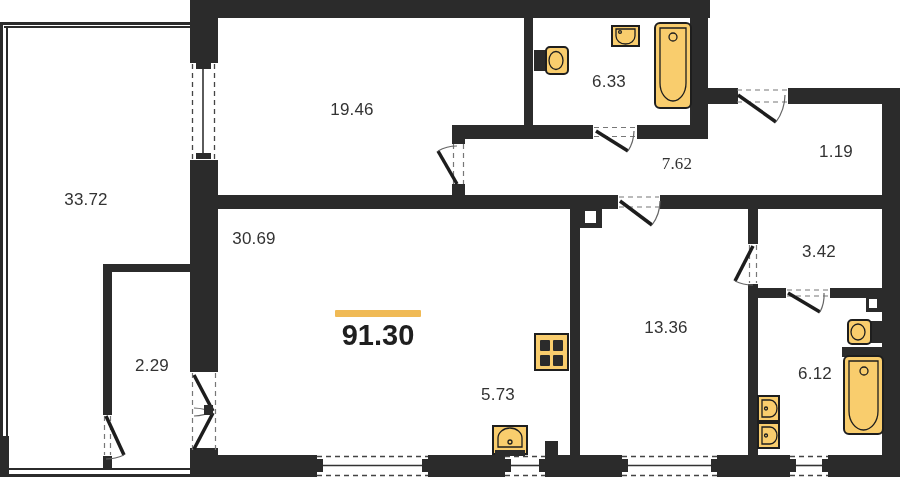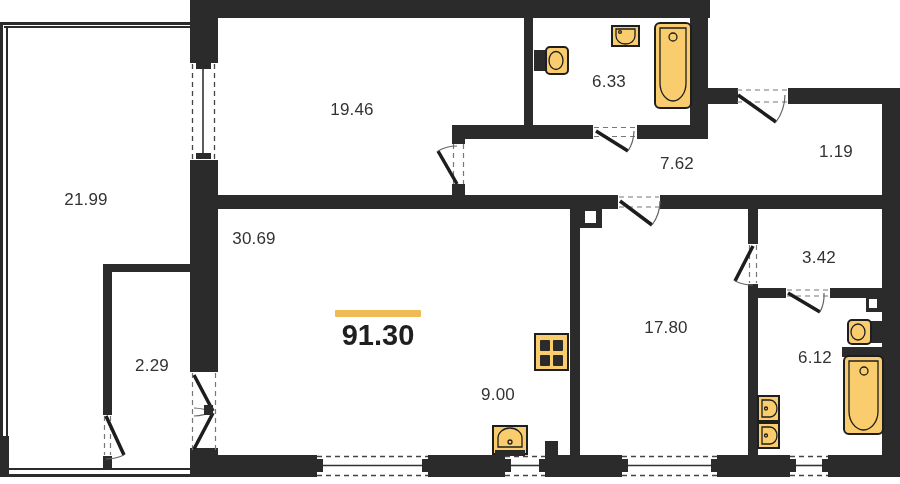--- a/index.html
+++ b/index.html
@@ -236,30 +236,30 @@
       <path class="fin" d="M762,400 H770 A7,8.5 0 0 1 770,417 H762 Z"></path>
       <circle class="fin" cx="766" cy="408.5" r="1.5"></circle>
     </g>
     <g>
       <rect class="fix" x="758" y="423" width="21" height="25"></rect>
       <path class="fin" d="M762,427 H770 A7,8.5 0 0 1 770,444 H762 Z"></path>
       <circle class="fin" cx="766" cy="435.5" r="1.5"></circle>
     </g>
   </svg>
 
-  <span class="room-label" style="left:86px;top:200px;">21.99</span>
+  <span class="room-label" style="left:86px;top:200px;">33.72</span>
   <span class="room-label" style="left:352px;top:110px;">19.46</span>
   <span class="room-label" style="left:609px;top:82px;">6.33</span>
-  <span class="room-label" style="left:677px;top:164px;">7.62</span>
+  <span class="room-label" style="left:677px;top:164px;font-family:Liberation Serif, serif;">7.62</span>
   <span class="room-label" style="left:836px;top:152px;">1.19</span>
   <span class="room-label" style="left:254px;top:239px;">30.69</span>
-  <span class="room-label" style="left:819px;top:258px;">3.42</span>
-  <span class="room-label" style="left:666px;top:328px;">17.80</span>
+  <span class="room-label" style="left:819px;top:252px;">3.42</span>
+  <span class="room-label" style="left:666px;top:328px;">13.36</span>
   <span class="room-label" style="left:152px;top:366px;">2.29</span>
-  <span class="room-label" style="left:498px;top:395px;">9.00</span>
-  <span class="room-label" style="left:815px;top:358px;">6.12</span>
+  <span class="room-label" style="left:498px;top:395px;">5.73</span>
+  <span class="room-label" style="left:815px;top:374px;">6.12</span>
 
   <div class="total-block">
     <div class="total-bar"></div>
     <span class="total-value">91.30</span>
   </div>
 
 </div>
 
 </body></html>

